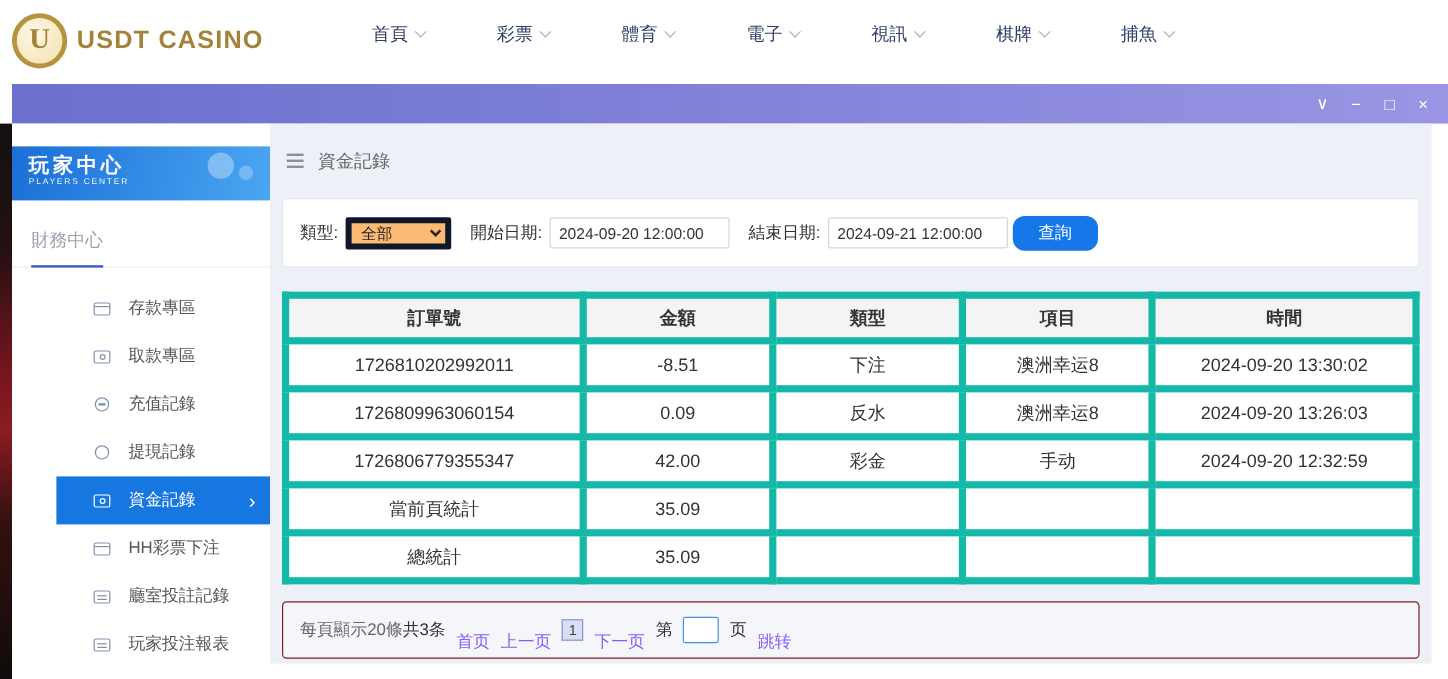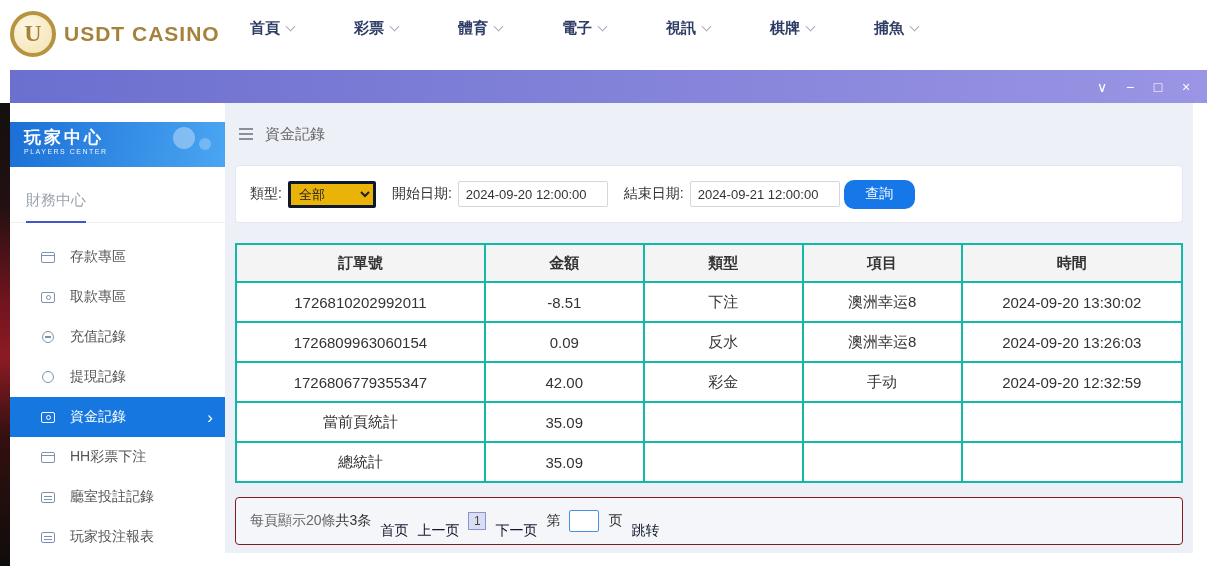--- a/index.html
+++ b/index.html
@@ -15,21 +15,21 @@
   .logo-wrap { position: absolute; left: 10px; top: 11px; display: flex; align-items: center; gap: 8px; cursor: pointer; }
   .logo-circle {
     width: 46px; height: 46px; border-radius: 50%;
     border: 4px solid #b6933f; background: radial-gradient(circle at 35% 30%, #fdf6e3, #f3e2b0);
     display: flex; align-items: center; justify-content: center;
   }
   .logo-u { font-family: "Liberation Serif", serif; font-size: 24px; font-weight: bold; color: #a5823a; margin-top: -2px; }
   .logo-text { font-size: 21px; font-weight: bold; letter-spacing: 1px; color: #a5823a; }
 
   .nav { position: absolute; left: 250px; top: 0; height: 70px; display: flex; }
-  .nav-item { width: 104px; height: 56px; display: flex; align-items: center; justify-content: flex-start; gap: 7px; cursor: pointer; font-weight: bold; }
+  .nav-item { width: 104px; height: 56px; display: flex; align-items: center; justify-content: flex-end; gap: 7px; cursor: pointer; }
   .nav-label { font-size: 15px; color: #2f3d66; }
   .chev { width: 7px; height: 7px; border-right: 1.6px solid #a7aec2; border-bottom: 1.6px solid #a7aec2; transform: rotate(45deg); margin-top: -4px; }
 
   
   .titlebar {
     position: absolute; top: 70px; left: 10px; right: 0; height: 33px;
     background: linear-gradient(90deg, #6b6fce, #9a95e4);
     display: flex; align-items: center; justify-content: flex-end; gap: 6px; padding-right: 10px;
   }
   .win-ctl { width: 22px; height: 22px; display: flex; align-items: center; justify-content: center; color: #fff; font-size: 14px; cursor: pointer; }
@@ -54,21 +54,21 @@
 
   .section-label {
     color: #9aa3ad; font-size: 15px; padding: 24px 16px 12px; position: relative;
     border-bottom: 1px solid #eceef2;
   }
   .section-label .blue-underline { position: absolute; left: 16px; bottom: -1px; width: 60px; height: 2px; background: #4456c7; }
 
   .menu { padding-top: 14px; }
   .menu-item {
     height: 40px; display: flex; align-items: center; gap: 14px; padding-left: 30px;
-    color: #555; font-size: 14px; cursor: pointer; position: relative;
+    color: #555; font-size: 14px; cursor: pointer; position: relative; margin-left: 37px;
   }
   .menu-item .mi-ic { color: #7d93ad; display: flex; align-items: center; justify-content: center; width: 16px; }
   .menu-item.active { background: #1677e0; color: #fff; }
   .menu-item.active .mi-ic { color: #fff; }
   .mi-chev { position: absolute; right: 12px; font-size: 17px; line-height: 1; color: #fff; }
 
   
   .ic-rect { width: 14px; height: 11px; border: 1.5px solid currentColor; border-radius: 2px; position: relative; }
   .ic-rect.stripe::after { content: ""; position: absolute; left: 0; right: 0; top: 2px; height: 1.5px; background: currentColor; }
   .ic-rect.dot::after { content: ""; position: absolute; left: 4px; top: 2.5px; width: 3px; height: 3px; border-radius: 50%; border: 1.5px solid currentColor; }
@@ -81,42 +81,42 @@
   .page-head { height: 62px; display: flex; align-items: center; gap: 10px; padding-left: 14px; color: #666; font-size: 15px; }
   .hamb-wrap { width: 16px; height: 14px; display: flex; align-items: center; }
   .hamb { width: 14px; height: 2px; background: #8a8f9c; box-shadow: 0 -5px 0 #8a8f9c, 0 5px 0 #8a8f9c; }
 
   .filter-card {
     margin: 0 10px; height: 58px; background: #fff; border: 1px solid #e4e6f0; border-radius: 4px;
     display: flex; align-items: center; padding-left: 14px; font-size: 14px; color: #333;
   }
   .flabel { margin-right: 6px; }
   .gap { margin-left: 16px; }
-  .type-select { height: 27px; width: 88px; border: 3px solid #0f172a; border-radius: 2px; font-size: 13px; padding: 0 4px; background: #eab308; color: #222; }
+  .type-select { height: 27px; width: 88px; border: 5px solid #0f172a; border-radius: 2px; font-size: 13px; padding: 0 4px; background: #fdba74; color: #222; }
   .date-input { height: 26px; width: 150px; border: 1px solid #d4d6de; border-radius: 2px; font-size: 13px; padding: 0 7px; color: #333; }
   .btn-search {
     height: 29px; width: 71px; margin-left: 4px; background: #1677e8; color: #fff;
     border: none; border-radius: 10px; font-size: 14px; cursor: pointer;
   }
 
   .table-wrap { margin: 20px 10px 0; }
   table { width: 100%; border-collapse: collapse; background: #fff; table-layout: fixed; }
-  th, td { border: 2px solid #14b8a6; text-align: center; color: #333; overflow: hidden; white-space: nowrap; }
+  th, td { border: 6px solid #14b8a6; text-align: center; color: #333; overflow: hidden; white-space: nowrap; }
   th { height: 38px; background: #f4f4f4; font-size: 15px; font-weight: bold; }
   td { height: 40px; font-size: 15px; font-weight: normal; }
   .col-order { width: 26.3%; } .col-amt { width: 16.8%; } .col-type { width: 16.8%; }
   .col-item { width: 16.8%; } .col-time { width: 23.3%; }
 
   .table-footer {
     margin: 14px 10px 0; height: 48px; background: #f5f6fa; border: 1px solid #7f1d1d; border-radius: 4px;
     display: flex; align-items: center; justify-content: flex-start; padding: 0 14px;
   }
   .page-size-text { color: #666; font-size: 14px; }
   .pager { display: flex; align-items: center; gap: 9px; font-size: 14px; color: #333; }
-  .plink { color: #0f172a; cursor: pointer; margin-top: 20px; }
+  .plink { color: #8b5cf6; cursor: pointer; margin-top: 20px; }
   .pcur {
     min-width: 18px; height: 18px; padding: 0 3px; background: #d9def2; border: 1px solid #8a94cf;
     color: #444; font-size: 12px; display: flex; align-items: center; justify-content: center; cursor: pointer;
   }
   .jump-input { width: 30px; height: 22px; border: 1px solid #4a90e8; border-radius: 2px; }
 </style>
 </head>
 <body>
 
 <div class="topbar">

